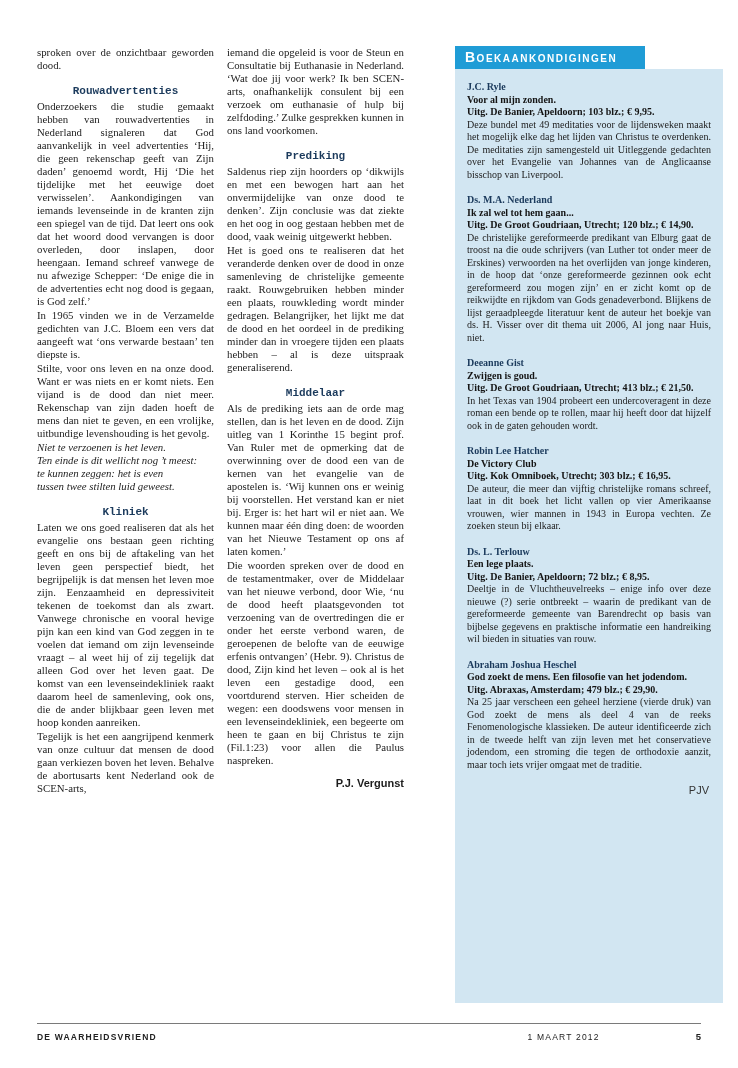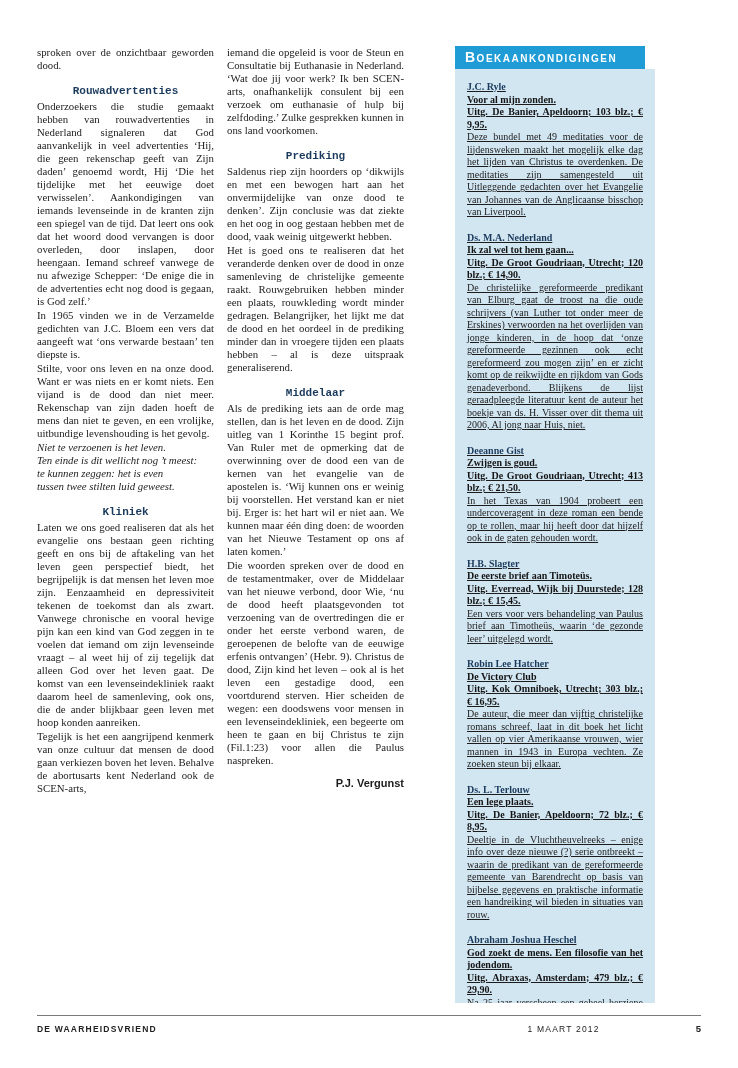--- a/index.html
+++ b/index.html
@@ -45,59 +45,58 @@
     text-align: left;
   }
   .block.signature {
     font-family: "Liberation Sans", sans-serif;
     font-weight: bold;
     text-align: right;
     margin-top: 10px;
     font-size: 11px;
   }
   
-  .sidebar { width: 200px; flex: 0 0 auto; position: relative; }
+  .sidebar { width: 268px; flex: 0 0 auto; position: relative; }
   .sidebar-header {
     background: #1f9cd6;
     color: #ffffff;
     font-family: "Liberation Sans", sans-serif;
     font-variant: small-caps;
     font-weight: bold;
     font-size: 14px;
     letter-spacing: 1.5px;
     padding: 3px 10px 4px 10px;
     width: 190px;
     line-height: 16px;
   }
   .sidebar-panel {
     background: #d2e6f2;
     padding: 12px 12px 8px 12px;
     height: 934px;
     overflow: hidden;
     font-size: 10px;
     line-height: 12.5px;
     text-align: justify;
-    text-decoration: underline;
   }
   .book { margin-bottom: 13px; }
   .book-author { font-weight: bold; color: #1b3a5c; }
   .book-title { font-weight: bold; color: #141414; }
   .book-pub { font-weight: bold; color: #141414; }
   .book-desc { color: #222222; }
   .initials {
     text-align: right;
     font-size: 11px;
     color: #333;
     font-family: "Liberation Sans", sans-serif;
     padding-right: 2px;
   }
   
   .footer {
     position: absolute;
-    left: 37px; right: 37px; bottom: 34px;
+    left: 37px; right: 37px; bottom: 26px;
     font-family: "Liberation Sans", sans-serif;
   }
   .footer-line { border-top: 1px solid #7a7a7a; margin-bottom: 7px; }
   .footer-row {
     display: flex;
     align-items: baseline;
     font-size: 8.5px;
     letter-spacing: 1.2px;
     color: #222;
   }
@@ -175,26 +174,20 @@
               <div class="book-desc">De christelijke gereformeerde predikant van Elburg gaat de troost na die oude schrijvers (van Luther tot onder meer de Erskines) verwoorden na het overlijden van jonge kinderen, in de hoop dat ‘onze gereformeerde gezinnen ook echt gereformeerd zou mogen zijn’ en er zicht komt op de reikwijdte en rijkdom van Gods genadeverbond. Blijkens de lijst geraadpleegde literatuur kent de auteur het boekje van ds. H. Visser over dit thema uit 2006, Al jong naar Huis, niet.</div>
             </div>
 
             <div class="book">
               <div class="book-author">Deeanne Gist</div>
               <div class="book-title">Zwijgen is goud.</div>
               <div class="book-pub">Uitg. De Groot Goudriaan, Utrecht; 413 blz.; € 21,50.</div>
               <div class="book-desc">In het Texas van 1904 probeert een undercoveragent in deze roman een bende op te rollen, maar hij heeft door dat hijzelf ook in de gaten gehouden wordt.</div>
             </div>
 
-            <div class="book">
-              <div class="book-author">H.B. Slagter</div>
-              <div class="book-title">De eerste brief aan Timoteüs.</div>
-              <div class="book-pub">Uitg. Everread, Wijk bij Duurstede; 128 blz.; € 15,45.</div>
-              <div class="book-desc">Een vers voor vers behandeling van Paulus brief aan Timotheüs, waarin ‘de gezonde leer’ uitgelegd wordt.</div>
-            </div>
 
             <div class="book">
               <div class="book-author">Robin Lee Hatcher</div>
               <div class="book-title">De Victory Club</div>
               <div class="book-pub">Uitg. Kok Omniboek, Utrecht; 303 blz.; € 16,95.</div>
               <div class="book-desc">De auteur, die meer dan vijftig christelijke romans schreef, laat in dit boek het licht vallen op vier Amerikaanse vrouwen, wier mannen in 1943 in Europa vechten. Ze zoeken steun bij elkaar.</div>
             </div>
 
             <div class="book">
               <div class="book-author">Ds. L. Terlouw</div>

